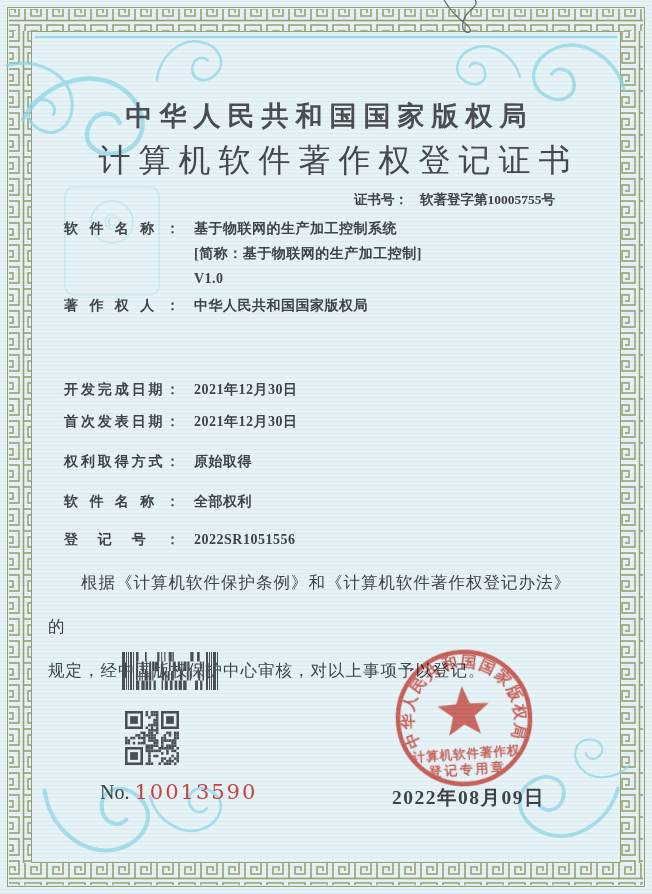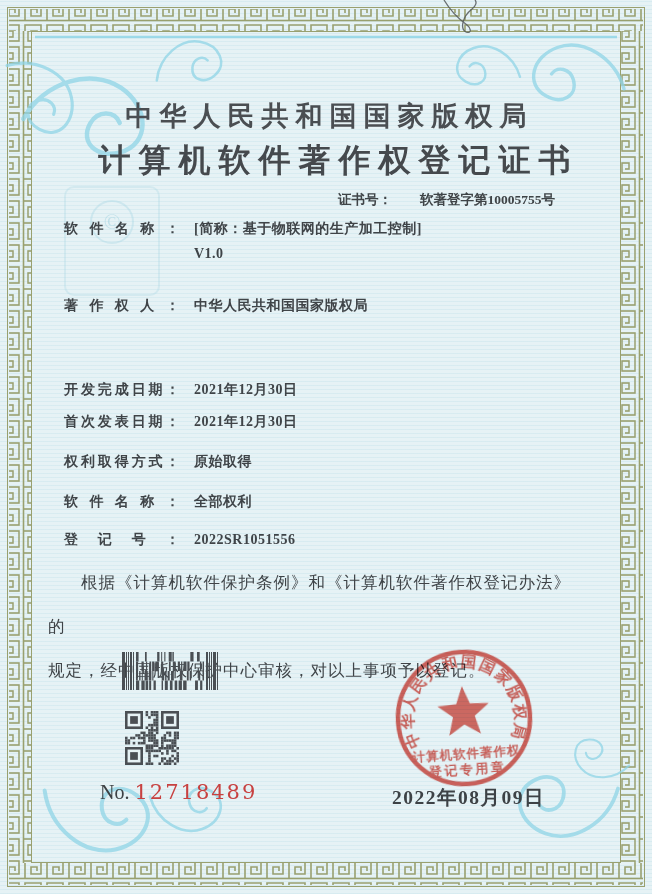--- a/index.html
+++ b/index.html
@@ -5,23 +5,23 @@
   html,body{margin:0;padding:0;background:#cfe3e8;}
   .page{position:relative;width:652px;height:894px;background:#e6f2f5;overflow:hidden;
         font-family:"Liberation Serif","DejaVu Serif",serif;color:#42474b;}
   .page::before{content:"";position:absolute;inset:0;
         background:repeating-linear-gradient(0deg,rgba(128,196,214,.14) 0 1px,transparent 1px 4px);
         pointer-events:none;}
   .layer{position:absolute;left:0;top:0;}
   .title{position:absolute;top:98px;left:0;right:0;text-align:center;
          font-size:27px;font-weight:700;letter-spacing:7px;padding-left:7px;color:#4a4e52;}
   .subtitle{position:absolute;top:139px;left:0;right:0;text-align:center;
-         font-size:32px;font-weight:700;letter-spacing:8px;padding-left:25px;color:#45494d;}
+         font-size:32px;font-weight:400;letter-spacing:8px;padding-left:25px;color:#45494d;}
   .certno{position:absolute;top:191px;right:97px;font-size:13.5px;font-weight:700;color:#3f4447;}
-  .certno .cval{margin-left:28px;}
+  .certno .cval{margin-left:12px;}
   .row{position:absolute;left:64px;font-size:14px;font-weight:700;line-height:25px;color:#3f4448;letter-spacing:.5px;}
   .lab{display:inline-block;width:116px;text-align:justify;text-align-last:justify;vertical-align:top;}
   .vals{display:inline-block;margin-left:14px;vertical-align:top;max-width:380px;}
   .statement{position:absolute;left:48px;top:561px;width:526px;font-size:16.5px;font-weight:400;
          line-height:44px;letter-spacing:1px;color:#3f4448;}
   .statement .s1{text-indent:2em;}
   .barcode{position:absolute;left:122px;top:652px;}
   .qrcode{position:absolute;left:125px;top:711px;}
   .serial{position:absolute;left:100px;top:780px;font-size:20px;color:#3c4144;}
   .serial .num{color:#c84140;font-size:21px;letter-spacing:2px;font-family:"DejaVu Serif",serif;}
@@ -87,20 +87,21 @@
   </div>
 
   <div class="title">中华人民共和国国家版权局</div>
   <div class="subtitle">计算机软件著作权登记证书</div>
   <div class="certno">
     <span>证书号：</span><span class="cval">软著登字第10005755号</span>
   </div>
 
   <div class="row" style="top:216px">
     <span class="lab">软件名称：</span><span class="vals">
+      <div>基于物联网的生产加工控制系统</div>
       <div>[简称：基于物联网的生产加工控制]</div>
       <div>V1.0</div>
     </span>
   </div>
   <div class="row" style="top:293px">
     <span class="lab">著作权人：</span><span class="vals">
       <div>中华人民共和国国家版权局</div></span>
   </div>
   <div class="row" style="top:377px">
     <span class="lab">开发完成日期：</span><span class="vals">
@@ -339,21 +340,21 @@
       <rect x="51.42857142857143" y="25.714285714285715" width="2.5714285714285716" height="2.5714285714285716" fill="#4a4f54"></rect>
       <rect x="51.42857142857143" y="36" width="2.5714285714285716" height="2.5714285714285716" fill="#4a4f54"></rect>
       <rect x="51.42857142857143" y="41.142857142857146" width="2.5714285714285716" height="2.5714285714285716" fill="#4a4f54"></rect>
       <rect x="51.42857142857143" y="43.714285714285715" width="2.5714285714285716" height="2.5714285714285716" fill="#4a4f54"></rect>
       <rect x="51.42857142857143" y="46.28571428571429" width="2.5714285714285716" height="2.5714285714285716" fill="#4a4f54"></rect>
       <rect x="51.42857142857143" y="48.85714285714286" width="2.5714285714285716" height="2.5714285714285716" fill="#4a4f54"></rect>
     </svg>
 
   <div class="serial">
     <span class="no">No.</span>
-    <span class="num">12718489</span>
+    <span class="num">10013590</span>
   </div>
 
   <div class="date">2022年08月09日</div>
 
   <svg class="seal" viewBox="-75 -75 150 150">
     <circle r="66" fill="none" stroke="#dc574e" stroke-width="4.5"></circle>
     <path id="sealArc" d="M -46.2 21.6 A 51 51 0 1 1 46.2 21.6" fill="none"></path>
     <text class="ring" text-anchor="middle">
       <textPath href="#sealArc" startOffset="50%">中华人民共和国国家版权局</textPath>
     </text>

